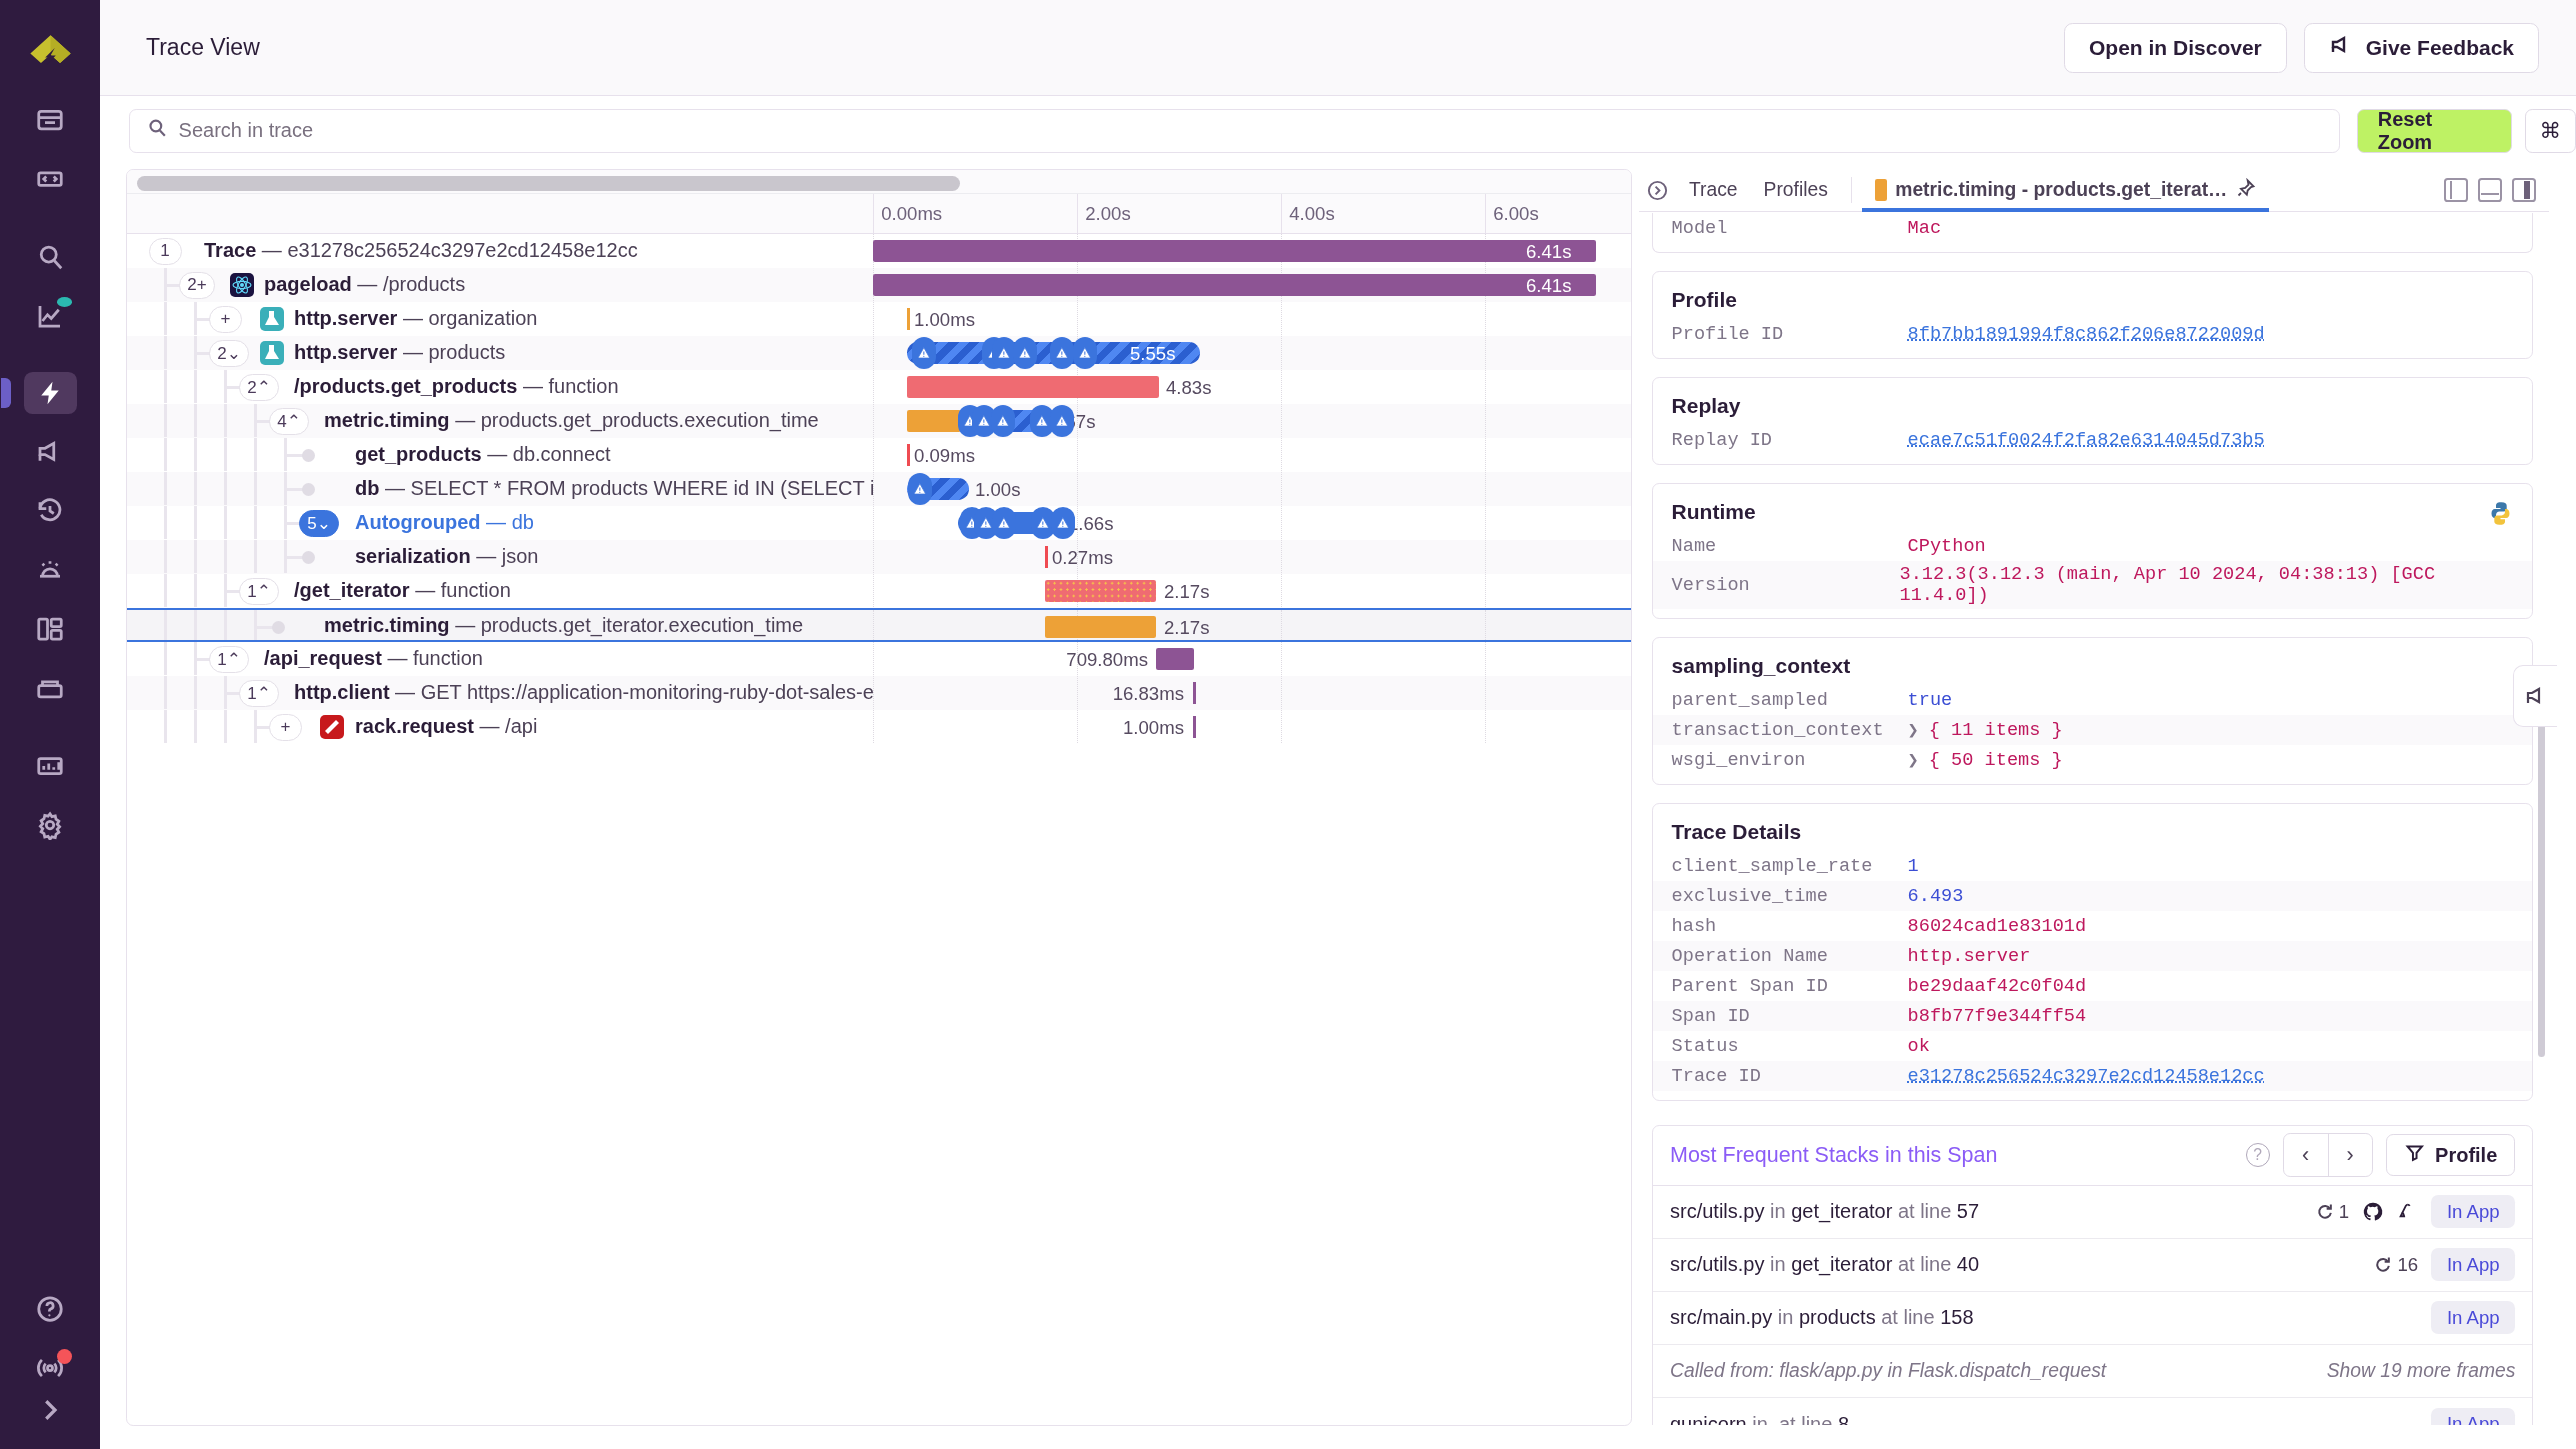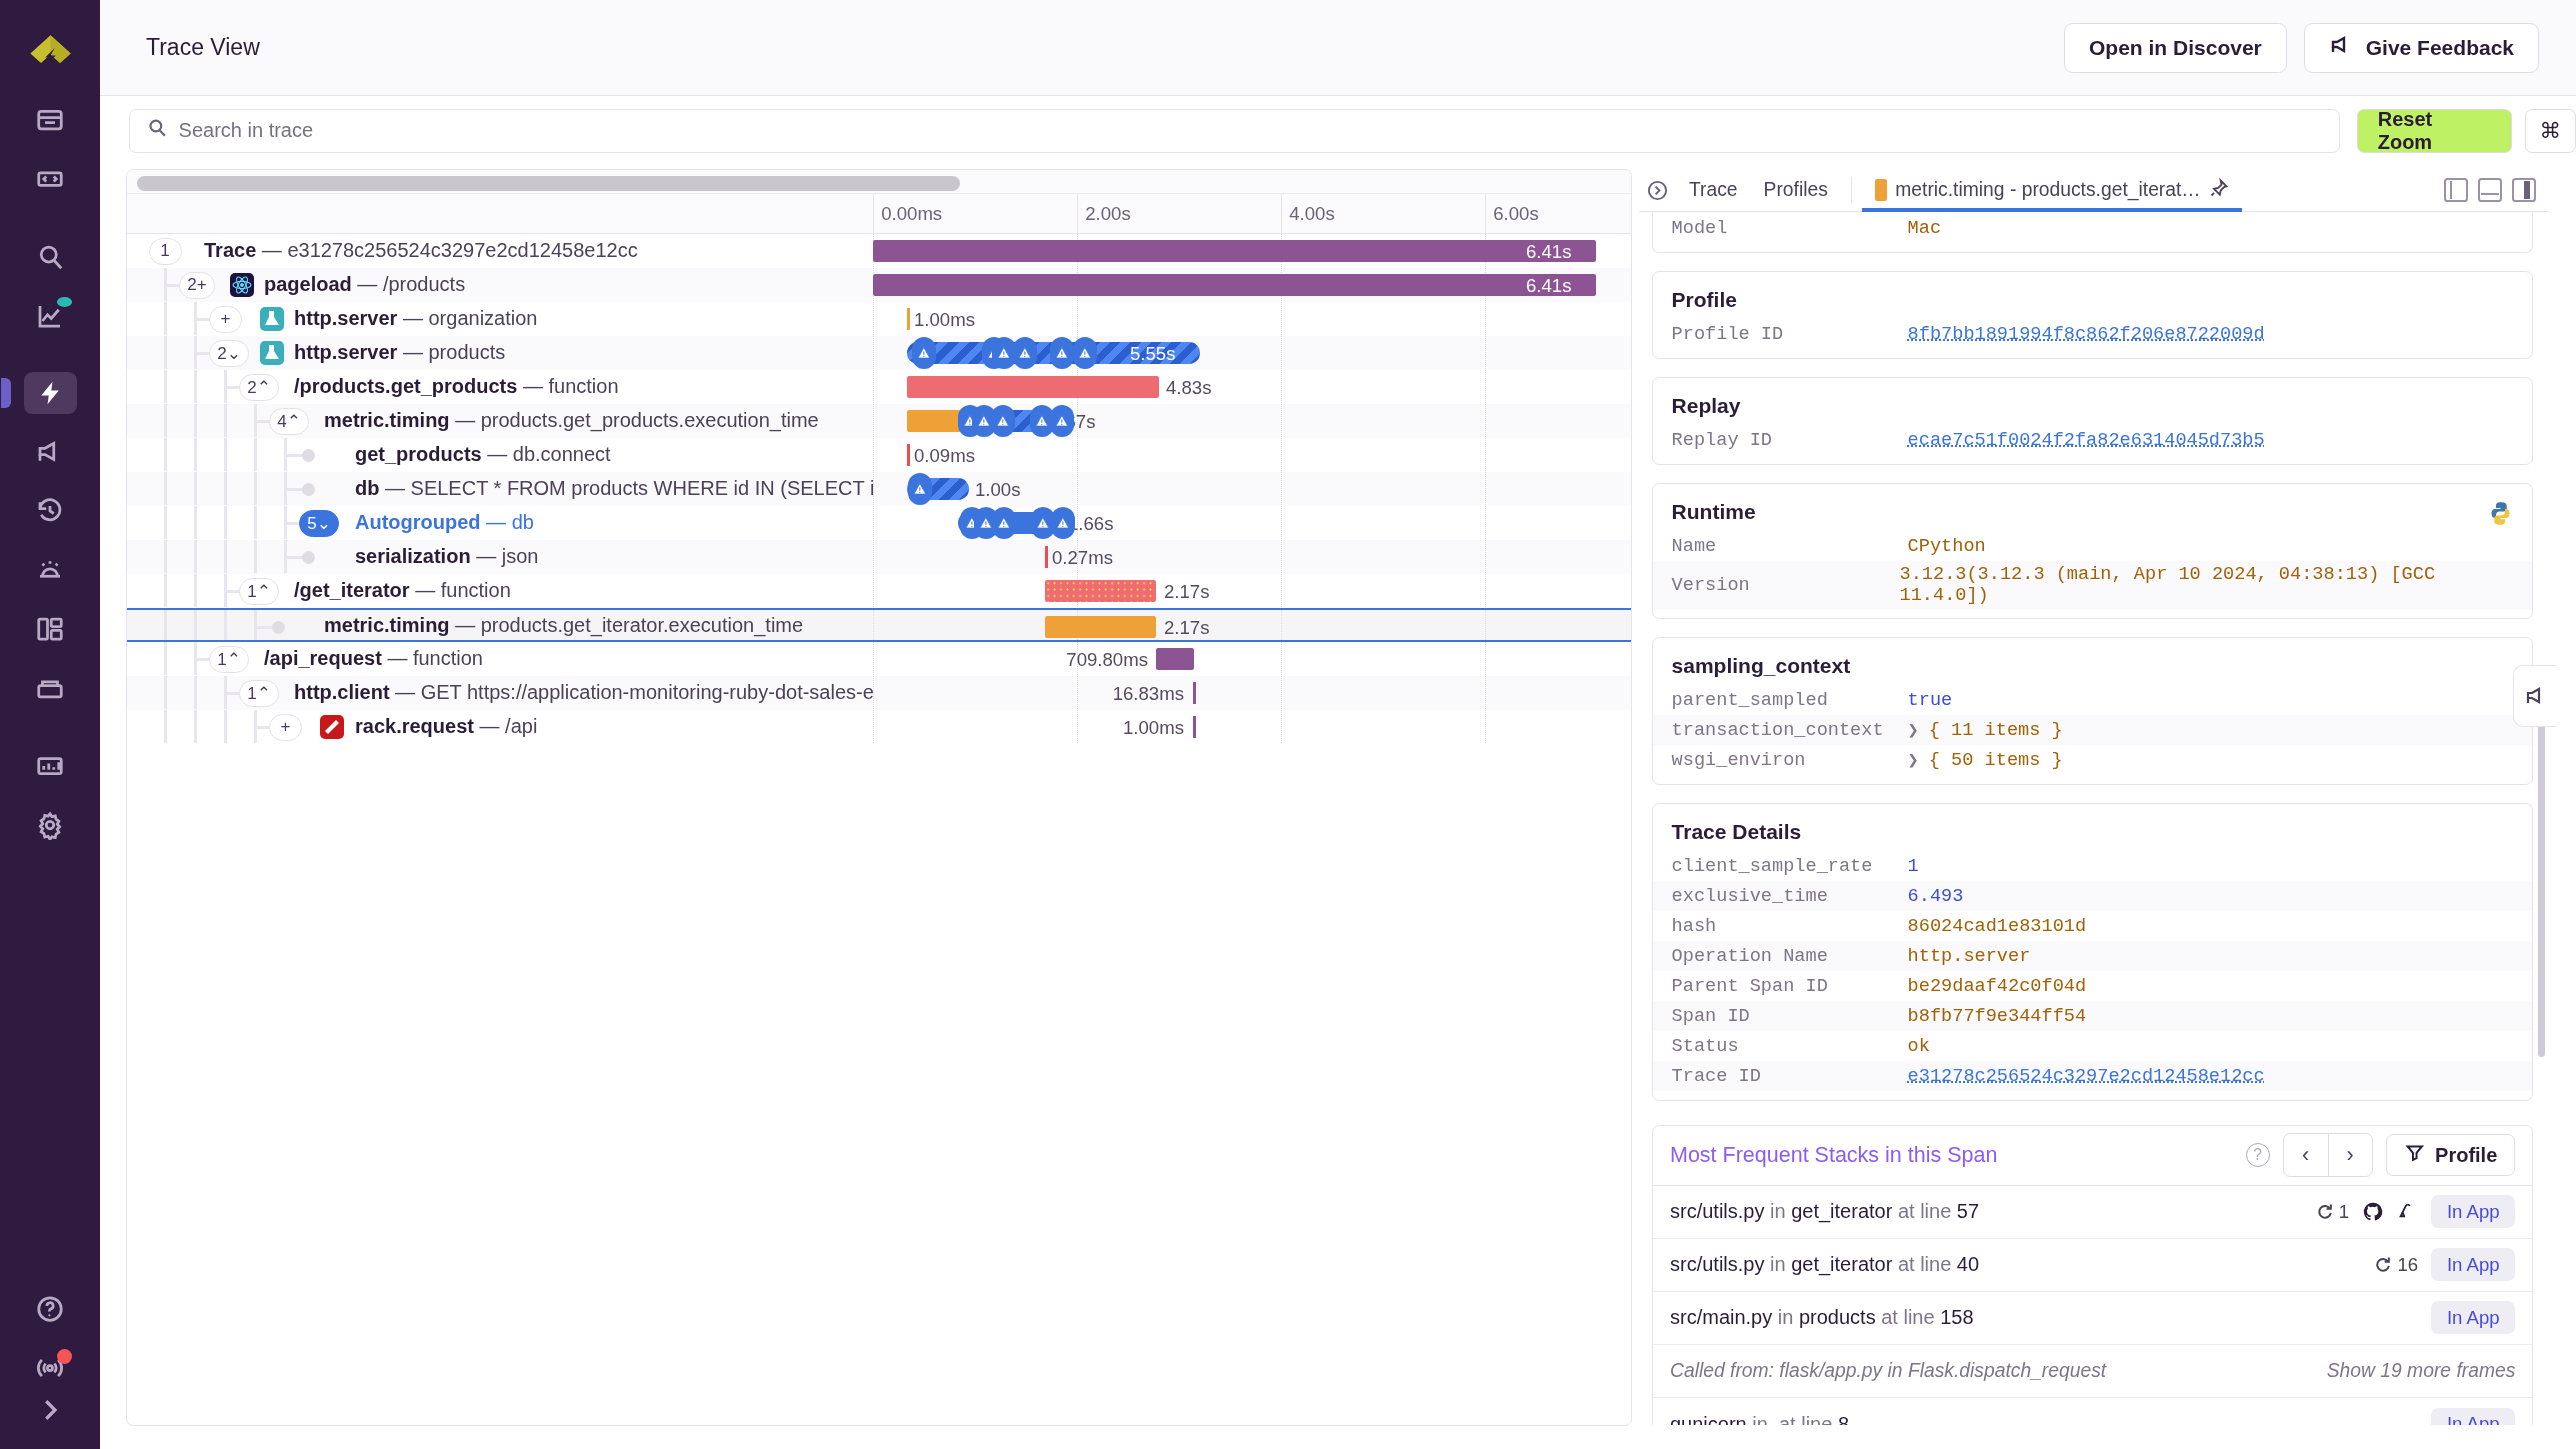--- a/index.html
+++ b/index.html
@@ -165,21 +165,21 @@
   #rp-tabs {
     height:43px; display:flex; align-items:center; gap:0;
     border-bottom:1.4px solid #e7e1ec; position:relative;
   }
   #rp-tabs .collapse {
     width:37px;height:37px; display:flex;align-items:center;justify-content:center;
   }
   #rp-tabs .divider { width:1.4px;height:26px;background:#e7e1ec; margin:0 10px; }
   .rtab { padding:0 13px; height:42px; display:flex; align-items:center; gap:8.6px;
           font-size:19.3px; color:#4c4156; cursor:pointer; position:relative; }
-  .rtab.active { font-weight:normal; }
+  .rtab.active { font-weight:bold; }
   .rtab.active::after {
     content:""; position:absolute; left:0; right:0; bottom:-1.4px; height:4.3px; background:#3b74dd;
   }
   .rtab .swatch { width:11.4px;height:21.5px;background:#eda137;border-radius:2.1px; }
   .rtab .pin svg { width:20px;height:20px; stroke:#4c4156; fill:none; stroke-width:2.2;}
   #rp-layout { margin-left:auto; display:flex; gap:10px; padding-right:13px; }
   #rp-layout .ly { width:24px;height:24px;border:2.1px solid #9b93a5;border-radius:3.6px; position:relative;}
   #rp-layout .ly.a::after{content:"";position:absolute;left:4.3px;top:1.4px;bottom:1.4px;width:2.1px;background:#9b93a5;}
   #rp-layout .ly.b::after{content:"";position:absolute;left:1.4px;right:1.4px;bottom:5px;height:2.1px;background:#9b93a5;}
   #rp-layout .ly.c::after{content:"";position:absolute;right:3.6px;top:0.7px;bottom:0.7px;width:6.4px;background:#6d617a;}
@@ -192,21 +192,21 @@
     padding:0 0 8.6px 0; position:relative;
   }
   .card.firstcut { margin-top:0; border-top:none; border-radius:0 0 7.2px 7.2px; }
   .card h3 { font-size:21px; padding:15.7px 18.6px 7.2px 18.6px; color:#2b1d38; }
   .kv {
     display:flex; align-items:center; min-height:30px; padding:2.9px 18.6px;
     font-family:"Liberation Mono", monospace; font-size:18.6px;
   }
   .kv.alt { background:#faf9fb; }
   .kv .k { width:236px; color:#7e7588; }
-  .kv .v { color:#a16207; }
+  .kv .v { color:#be185d; }
   .kv .v.link { color:#3b74dd; text-decoration:underline; text-decoration-style:dotted; cursor:pointer;}
   .kv .v.blue { color:#3b4ed4; }
   .kv .chev { color:#7e7588; margin-right:10px; }
   .py-icon { position:absolute; right:18.6px; top:15.7px; width:27px; height:27px; }
   
   #stacks { border:1.4px solid #e7e1ec; border-radius:7.2px; margin-top:24px; }
   #stacks .shead {
     display:flex; align-items:center; height:60px; padding:0 17px;
     border-bottom:1.4px solid #e7e1ec;
   }

